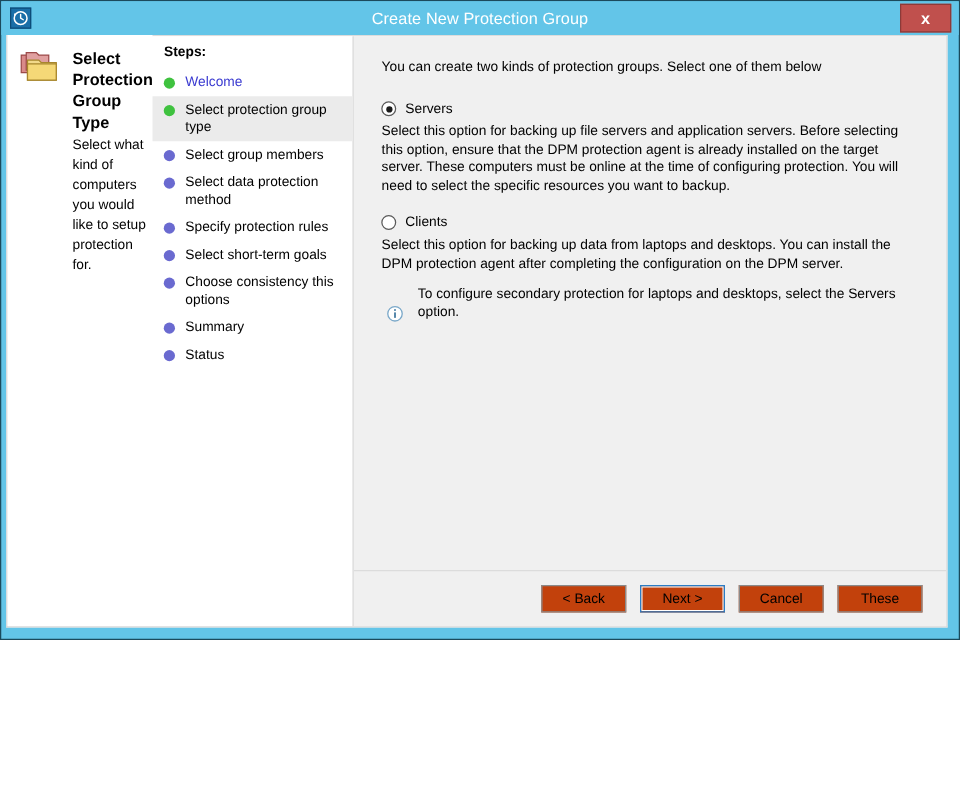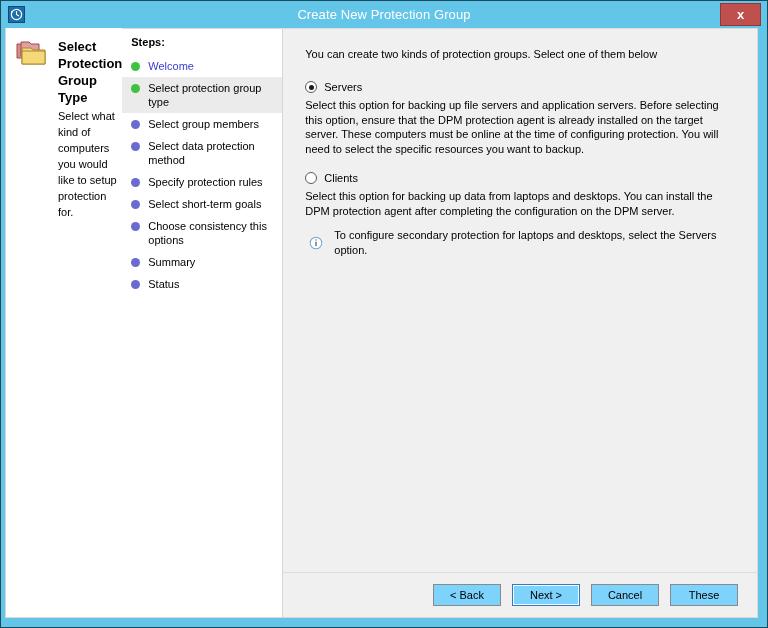--- a/index.html
+++ b/index.html
@@ -14,21 +14,21 @@
     font-size: 11px;
     color: #000000;
     overflow: hidden;
   }
 
   
   .window {
     position: absolute;
     left: 0; top: 0;
     width: 768px;
-    height: 628px;
+    height: 512px;
     box-sizing: border-box;
     background: #63c5e8;
     border: 1px solid #1b4a5c;
     display: flex;
     flex-direction: column;
   }
 
   
   .titlebar {
     height: 27px;
@@ -221,21 +221,21 @@
   }
   .radio-label { font-size: 11px; }
   .option-desc {
     font-size: 11px;
     line-height: 14.5px;
     max-width: 557px;
     margin-bottom: 16px;
   }
   .note-row {
     display: flex;
-    align-items: center;
+    align-items: flex-end;
     margin-top: -6px;
     padding-left: 4px;
   }
   .info-icon {
     flex: 0 0 14px;
     width: 14px;
     height: 14px;
     margin-right: 11px;
     margin-top: 0px;
   }
@@ -249,21 +249,21 @@
     display: flex;
     align-items: center;
     justify-content: flex-end;
     padding-right: 19px;
     box-sizing: border-box;
   }
   .btn {
     width: 68px;
     height: 22px;
     margin-left: 11px;
-    background: #7dd3fc;
+    background: #c2410c;
     border: 1px solid #8a8a8a;
     box-sizing: border-box;
     font-family: "Liberation Sans", sans-serif;
     font-size: 11px;
     color: #000000;
     display: flex;
     align-items: center;
     justify-content: center;
     cursor: default;
   }

